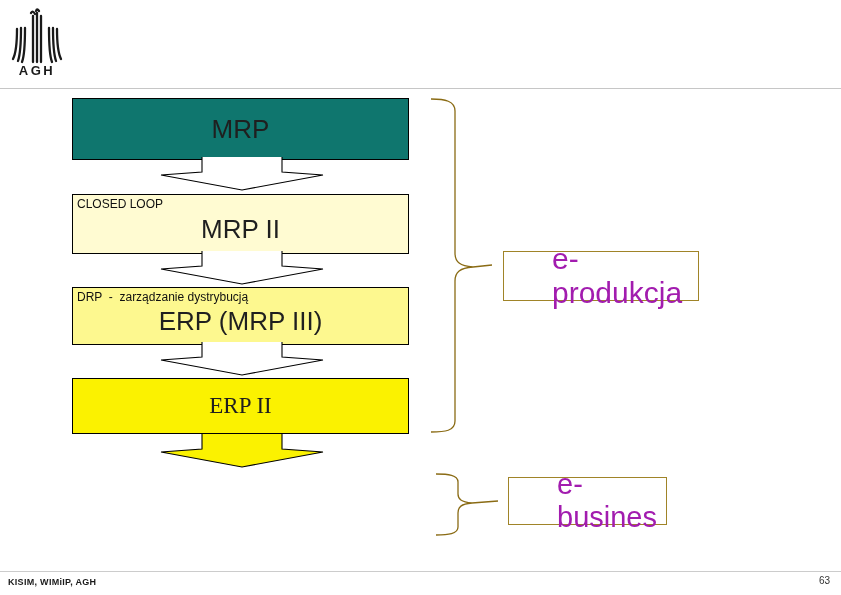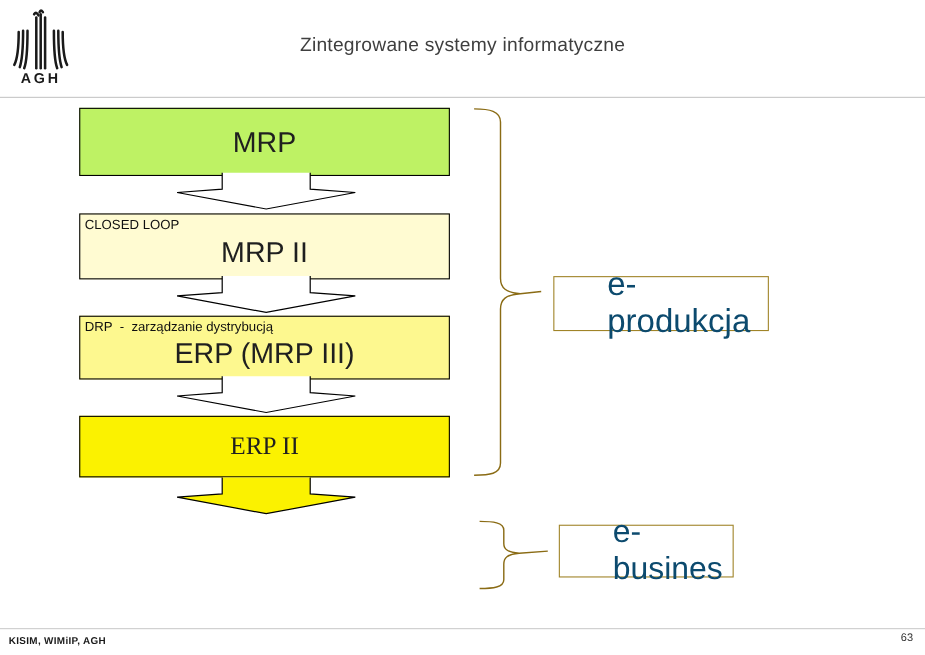--- a/index.html
+++ b/index.html
@@ -30,21 +30,21 @@
   .box-erp  {top:287px;height:58px;}
   .box-erp2 {top:378px;height:56px;font-family:Liberation Serif, serif;}
   .box-escm {top:471px;height:57px;}
   .box-mrp2 .big,.box-erp .big{margin-top:10px;}
   .box-erp2 .big{font-size:23px;}
   .box-escm .big{font-size:24px;}
   .arrow{position:absolute;left:159px;width:166px;height:36px;}
   .brace{position:absolute;}
   .side-label{
     position:absolute;border:1px solid #a08428;box-sizing:border-box;
-    display:flex;align-items:center;justify-content:center;color:#0c4a6e;background:#fff;padding-left:48px;
+    display:flex;align-items:center;justify-content:center;color:#a21caf;background:#fff;padding-left:48px;
   }
   .side-label.produkcja{left:503px;top:251px;width:196px;height:50px;font-size:30px;}
   .side-label.busines  {left:508px;top:477px;width:159px;height:48px;font-size:29px;}
   
   .footer-left{position:absolute;left:8px;top:577px;font-size:9px;font-weight:700;color:#1a1a1a;letter-spacing:.3px;text-align:right;}
   .page-num{position:absolute;right:11px;top:575px;font-size:10px;color:#333;}
 </style>
 </head>
 <body>
 
@@ -59,24 +59,23 @@
       <path d="M27,6  L27,55"></path>
       <path d="M31,9  L31,55"></path>
       <path d="M25,7  Q23,3 21,6"></path>
       <path d="M29,4  Q27,1 26,4"></path>
       <path d="M39,21 C39,42 40,50 42,55"></path>
       <path d="M43,21 C43,40 44,48 46,54"></path>
       <path d="M47,22 C47,38 48,46 51,52"></path>
     </g>
     <text x="27" y="68" text-anchor="middle" font-size="13" font-weight="bold" letter-spacing="2.5" fill="#1a1a1a">AGH</text>
   </svg>
-  <div class="title">Zintegrowane systemy informatyczne</div>
   <div class="hline header"></div>
 
-  <div class="dbox box-mrp" style="background: #bef264;">
+  <div class="dbox box-mrp" style="background: #0f766e;">
     <span class="big">MRP</span>
   </div>
 
   <svg class="arrow" style="top:156px" viewBox="0 0 166 36">
     <path d="M43,1 L43,16 L2,19 L83,34 L164,19 L123,16 L123,1" stroke="#000" stroke-width="1.1" fill="#ffffff"></path>
   </svg>
 
   <div class="dbox box-mrp2" style="background: rgb(255, 251, 210);">
     <span class="corner">CLOSED LOOP</span>
     <span class="big">MRP II</span>

